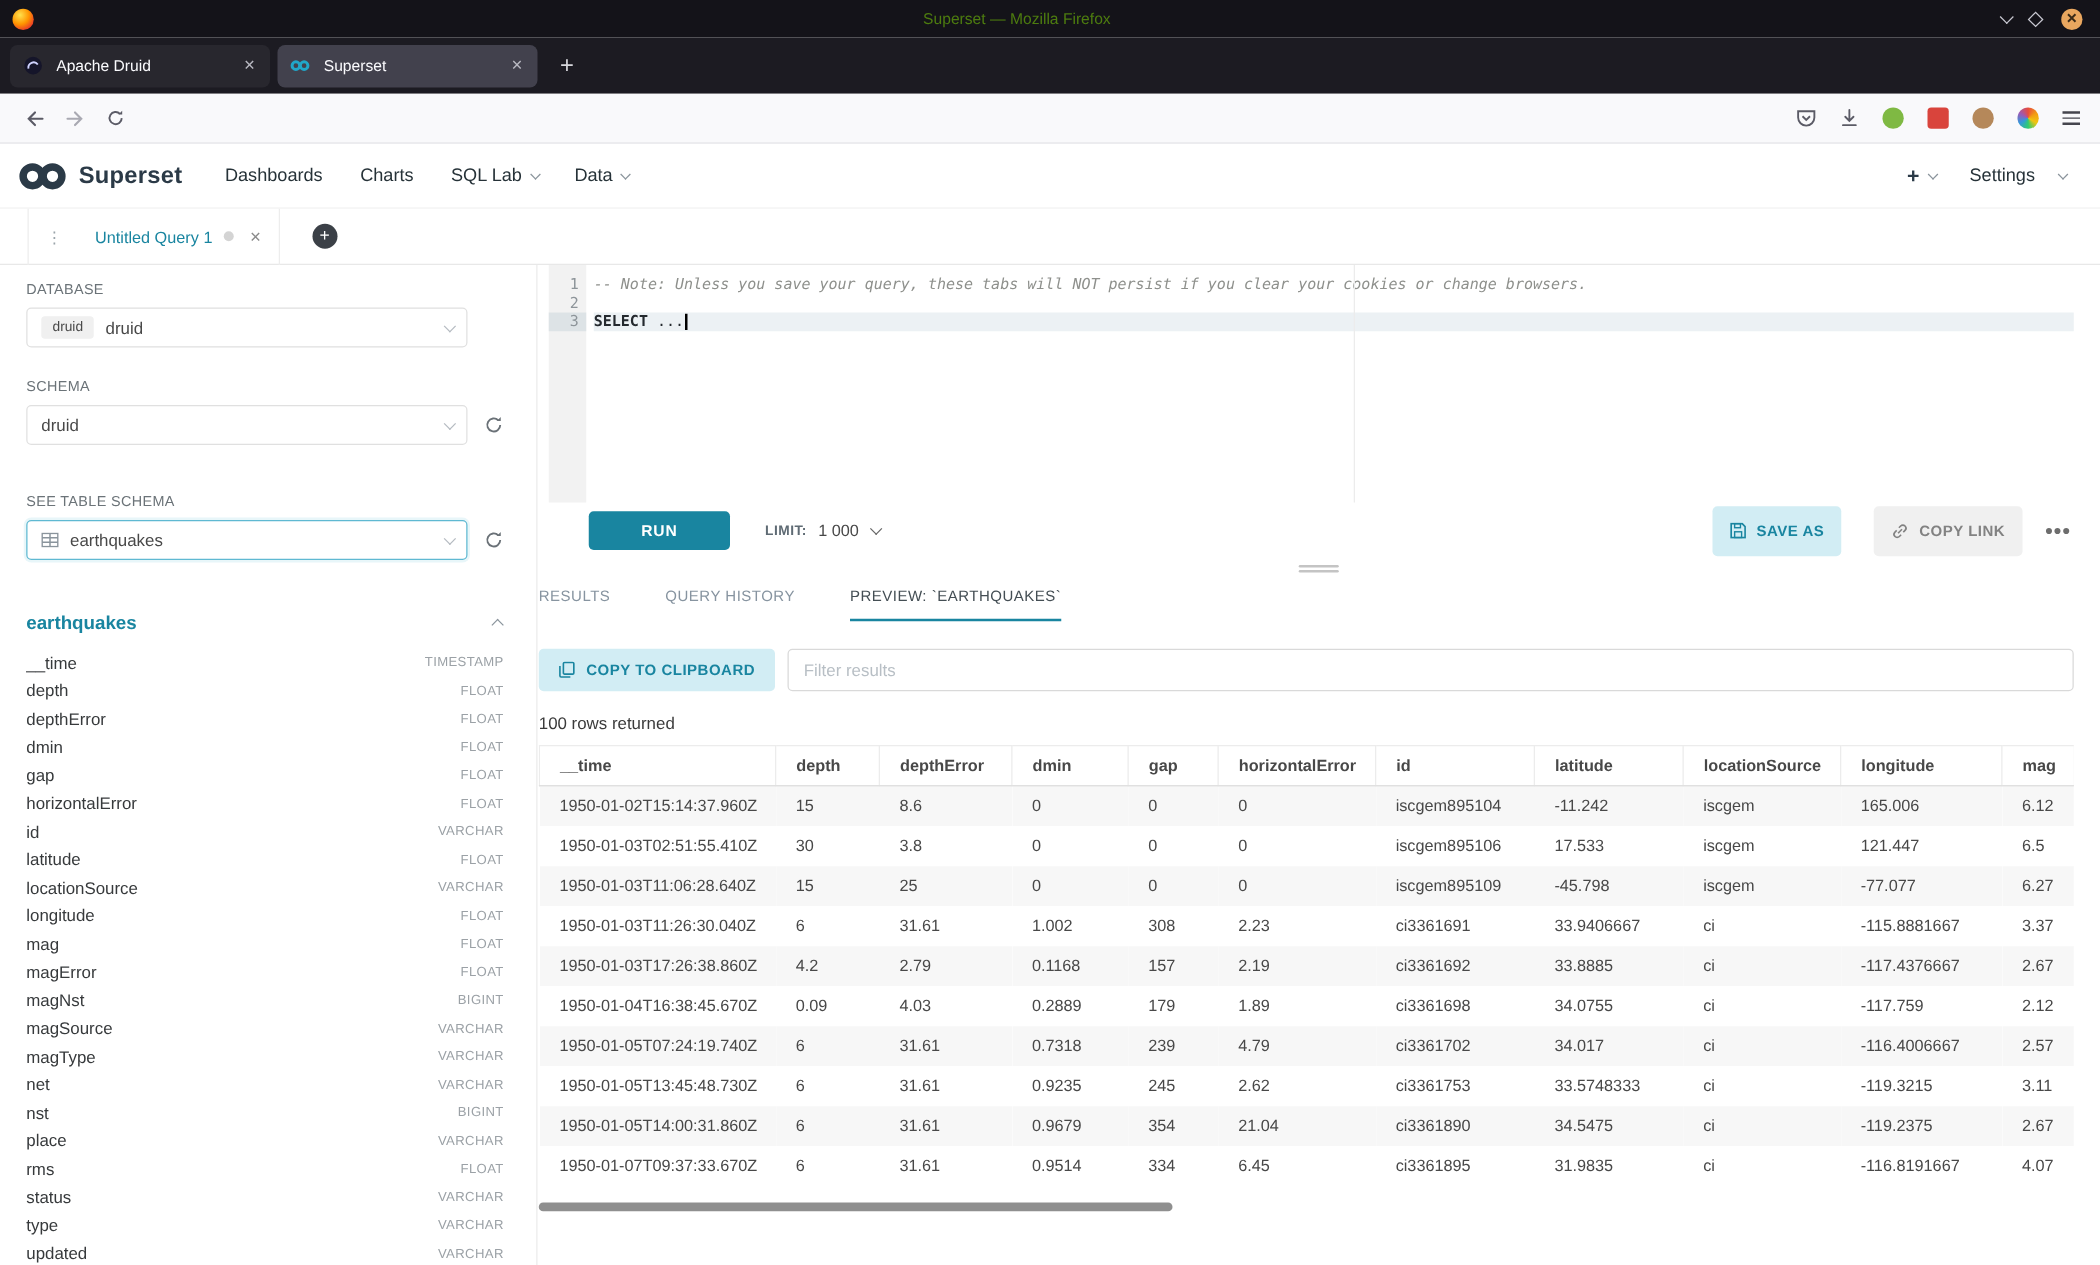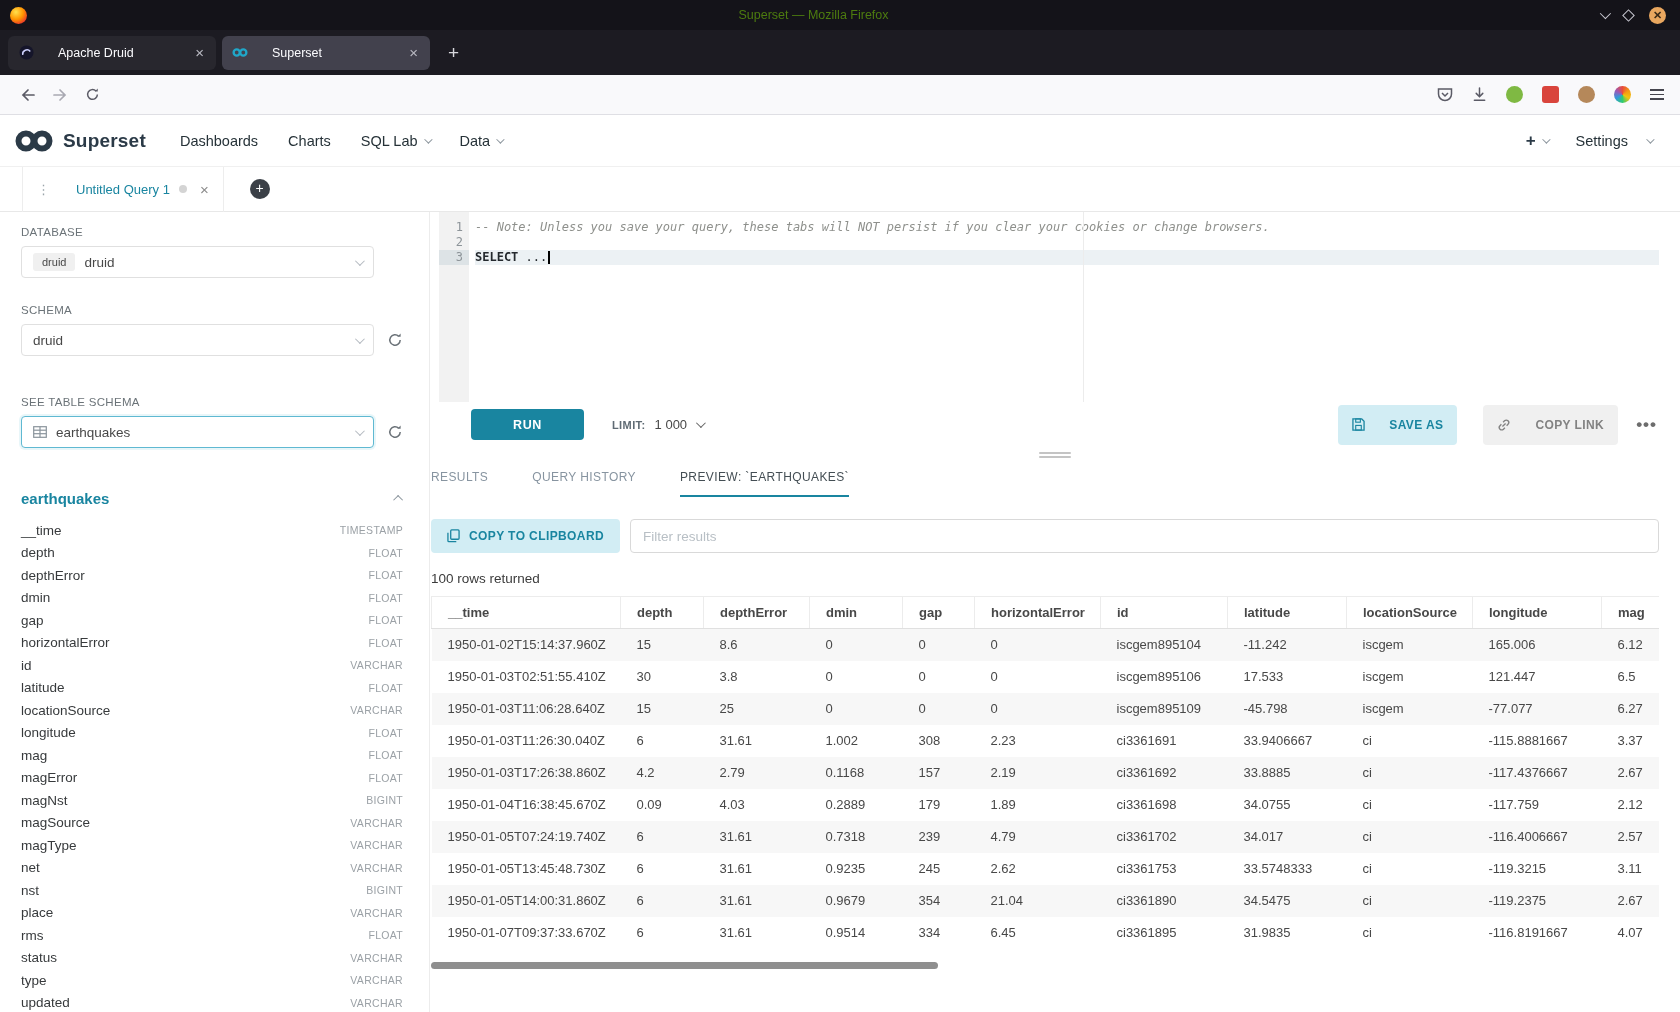--- a/index.html
+++ b/index.html
@@ -17,21 +17,21 @@
              transform:rotate(45deg) translateY(-2px); }
   .wc-diamond { width:9px; height:9px; border:1.6px solid #c9c9d2; transform:rotate(45deg); }
   .wc-close { width:17px; height:17px; border-radius:50%; background:#e9a75f; color:#3a2a17;
               font-size:11px; line-height:17px; text-align:center; font-weight:bold; }
 
   
   .tabbar { height:45px; background:#1c1b22; display:flex; align-items:center; padding-left:8px; flex:0 0 auto; }
   .btab { width:208px; height:34px; border-radius:6px; background:#28272e; display:flex; align-items:center;
           padding:0 10px; margin-right:6px; color:#fbfbfe; font-size:12.5px; }
   .btab.active { background:#42414d; }
-  .btab .btab-title { flex:1; margin-left:24px; overflow:hidden; white-space:nowrap; }
+  .btab .btab-title { flex:1; margin-left:11px; overflow:hidden; white-space:nowrap; }
   .btab .btab-close { color:#b9b9c2; font-size:15px; padding:0 2px; }
   .favicon { width:16px; height:16px; display:flex; align-items:center; justify-content:center; flex:0 0 auto; }
   .newtab { color:#d7d7dc; font-size:19px; margin-left:4px; padding:2px 8px; }
 
   
   .navbar { height:40px; background:#f9f9fb; border-bottom:1px solid #dfdfe4; display:flex; align-items:center;
             padding:0 12px; flex:0 0 auto; }
   .nav-btn { width:32px; height:28px; display:flex; align-items:center; justify-content:center; }
   .urlbar { width:1070px; height:30px; background:#ffffff; border:1px solid #d4d4da; border-radius:4px;
             display:flex; align-items:center; padding:0 10px; margin-left:12px; }
@@ -110,21 +110,21 @@
   .print-margin { position:absolute; top:0; bottom:0; left:614px; width:1px; background:#ececec; }
 
   
   .editor-toolbar { height:45px; display:flex; align-items:center; padding:0 23px 0 41px; flex:0 0 auto; }
   .run-btn { width:113px; height:31px; background:#1985a0; border:none; border-radius:4px; color:#fff;
              font-size:12.5px; font-weight:bold; letter-spacing:.6px; font-family:inherit; }
   .limit-group { display:flex; align-items:center; margin-left:28px; gap:9px; }
   .limit-label { font-size:11px; font-weight:bold; color:#5f6b74; letter-spacing:.4px; }
   .limit-value { font-size:13px; color:#484848; }
   .tb-spacer { flex:1; }
-  .saveas-btn, .copylink-btn { height:40px; display:flex; align-items:center; gap:24px; padding:0 14px;
+  .saveas-btn, .copylink-btn { height:40px; display:flex; align-items:center; gap:8px; padding:0 14px;
              border:none; border-radius:4px; font-size:12px; font-weight:bold; letter-spacing:.4px; font-family:inherit; }
   .saveas-btn { background:#d2edf4; color:#1985a0; margin-right:26px; }
   .copylink-btn { background:#f0f0f0; color:#828282; }
   .more-dots { margin-left:18px; color:#6d6d6d; font-size:17px; font-weight:bold; letter-spacing:1px; }
 
   
   .drag-row { height:16px; display:flex; align-items:center; justify-content:center; flex:0 0 auto; }
   .grip { display:flex; flex-direction:column; gap:2px; }
   .grip i { width:32px; height:1.8px; background:#c4c4c4; display:block; border-radius:1px; }
 

